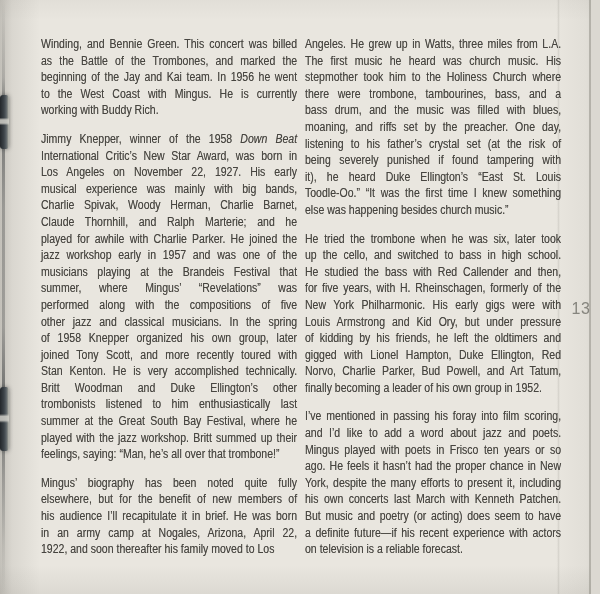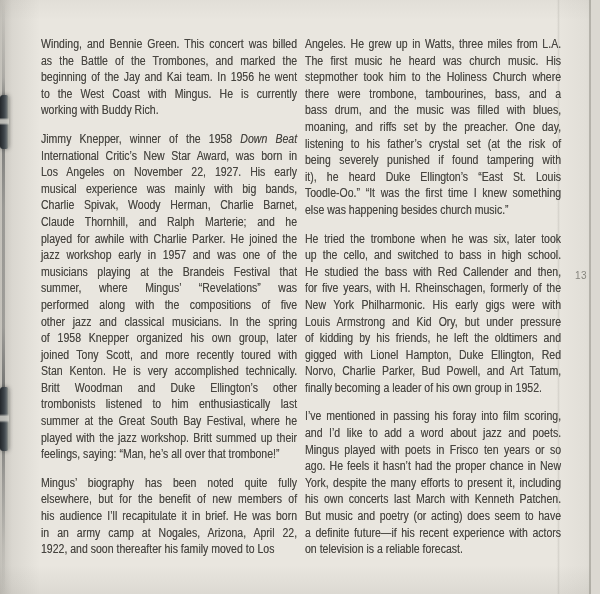--- a/index.html
+++ b/index.html
@@ -56,22 +56,22 @@
     font-size:12px; line-height:16.6px;
     color:#474540;
     text-shadow:0 0 0.5px rgba(71,69,64,0.55);
   }
   .col-left  { left:41px; }
   .col-right { left:305px; }
   .para { margin:0 0 12px 0; }
   .jline { text-align:justify; text-align-last:justify; white-space:normal; }
   .jlast { text-align-last:left; }
   .page-number {
-    position:absolute; left:569px; top:270px; width:24px;
-    text-align:center; font-size:10px; letter-spacing:0.5px;
+    position:absolute; left:569px; top:300px; width:24px;
+    text-align:center; font-size:16px; letter-spacing:0.5px;
     color:#86857e;
   }
 </style>
 </head>
 <body>
 
 <div class="paper-shade"></div>
 
 <div class="spine-line"></div>
 <div class="staple staple-1"></div>

